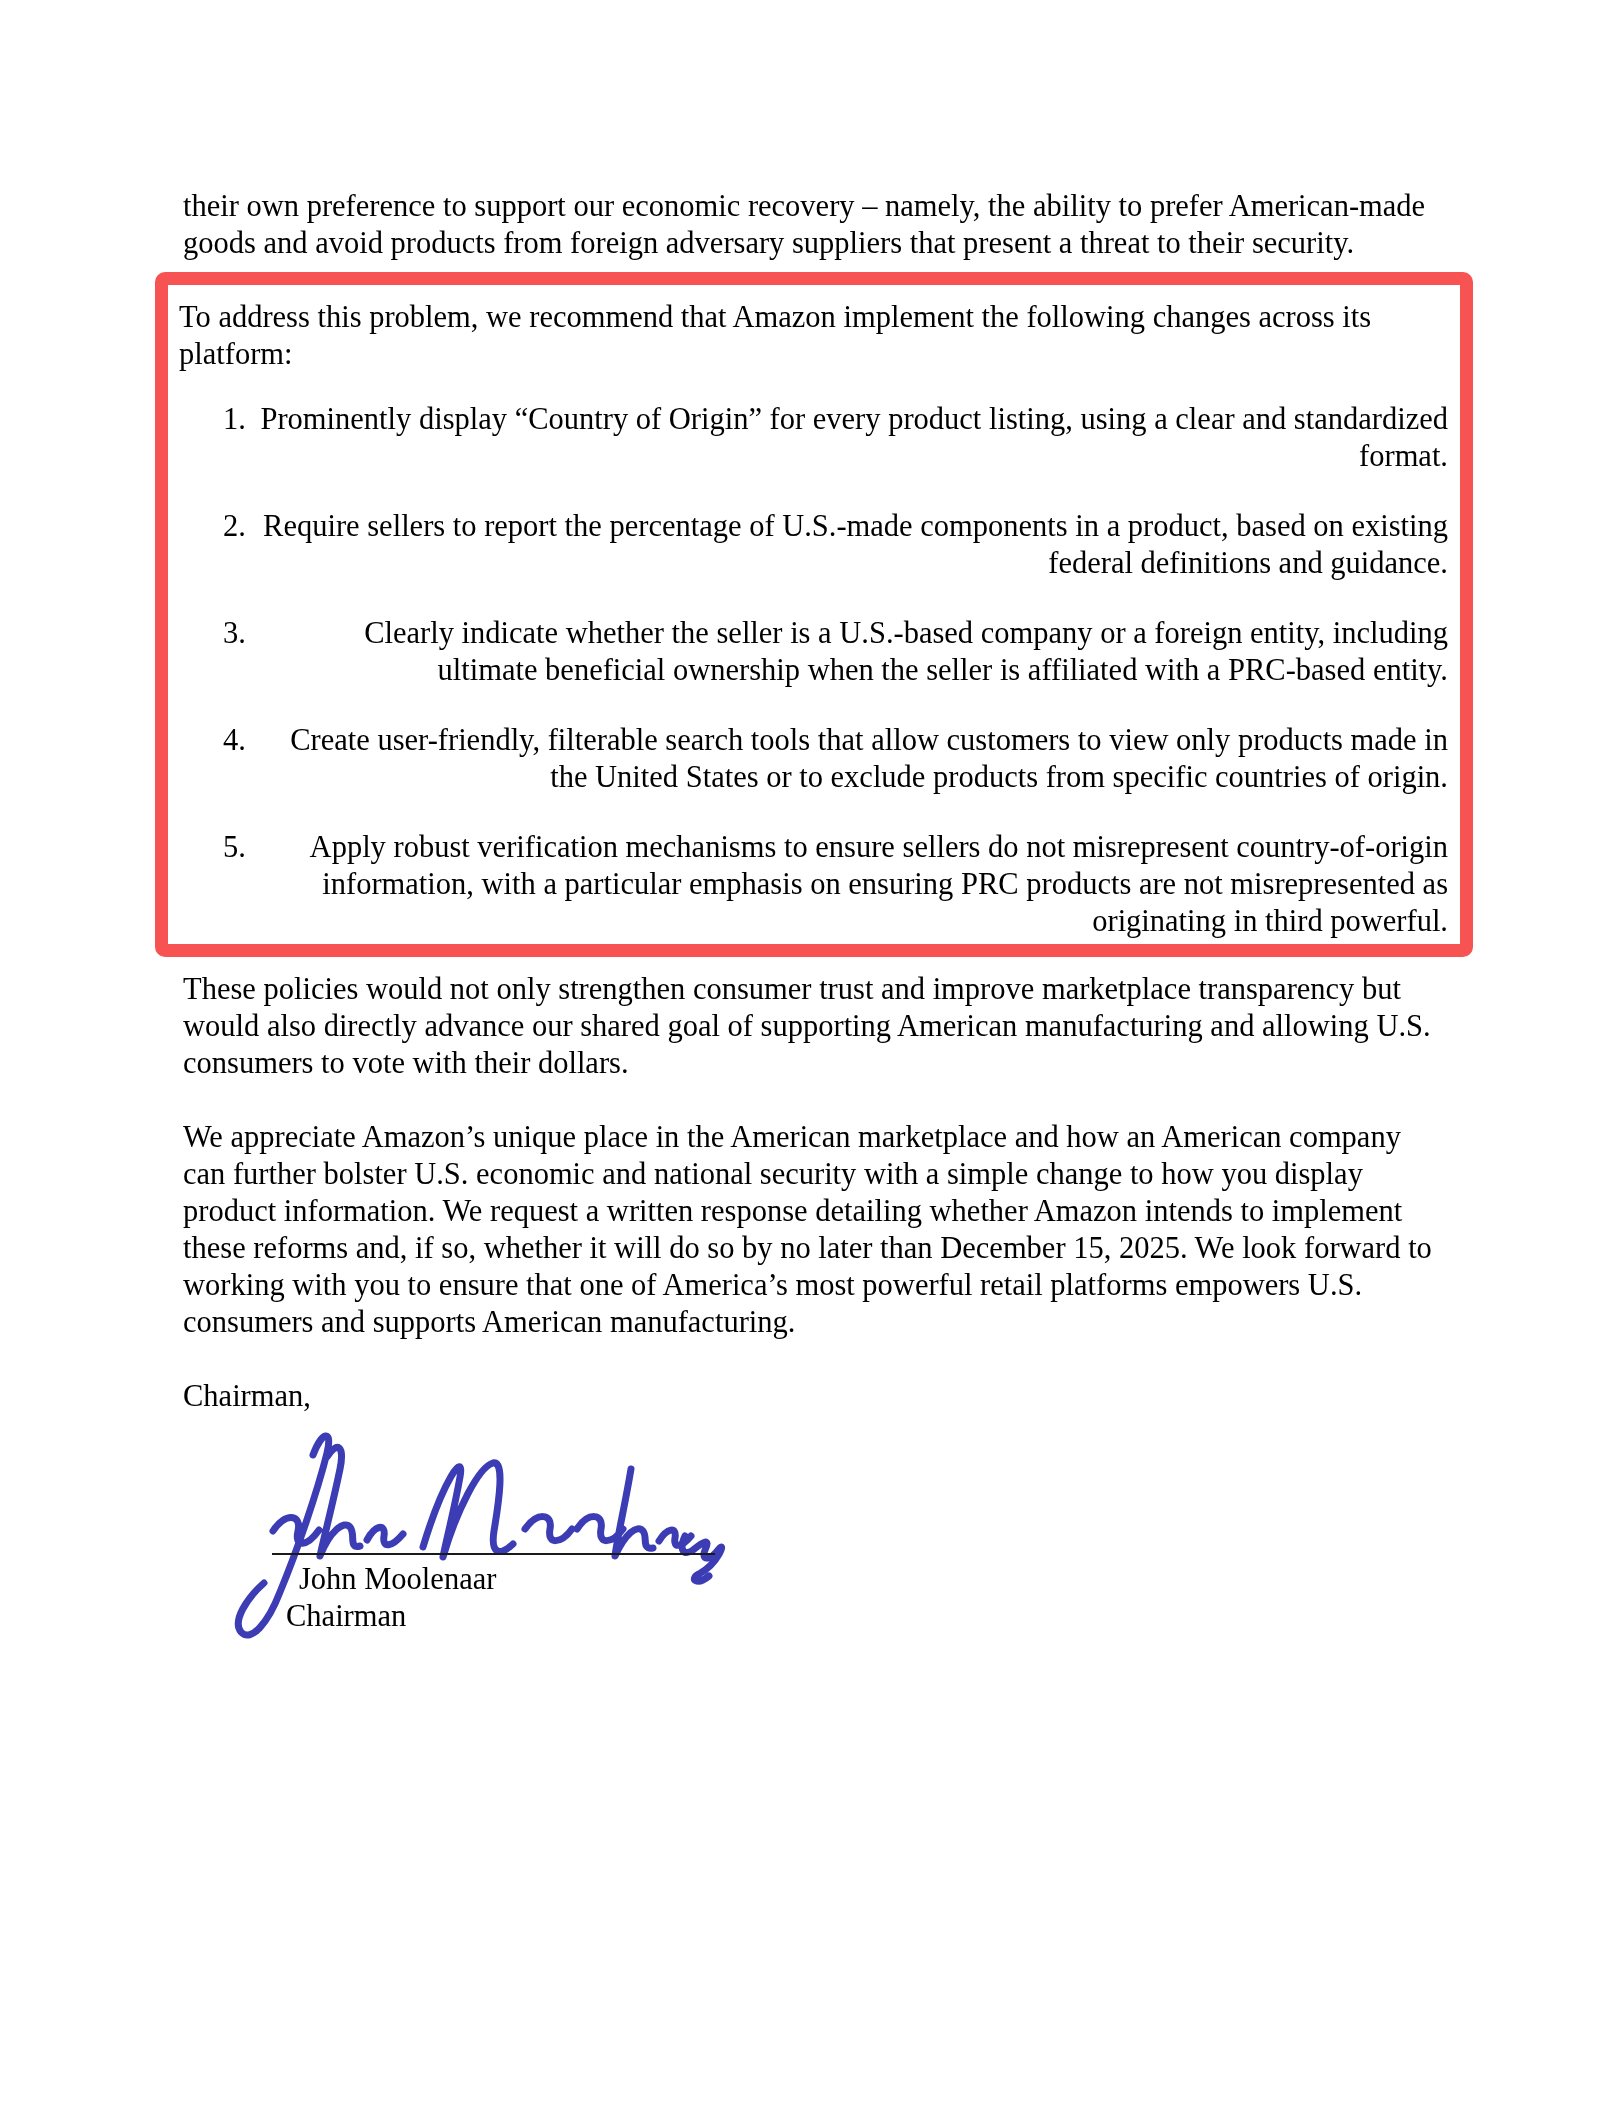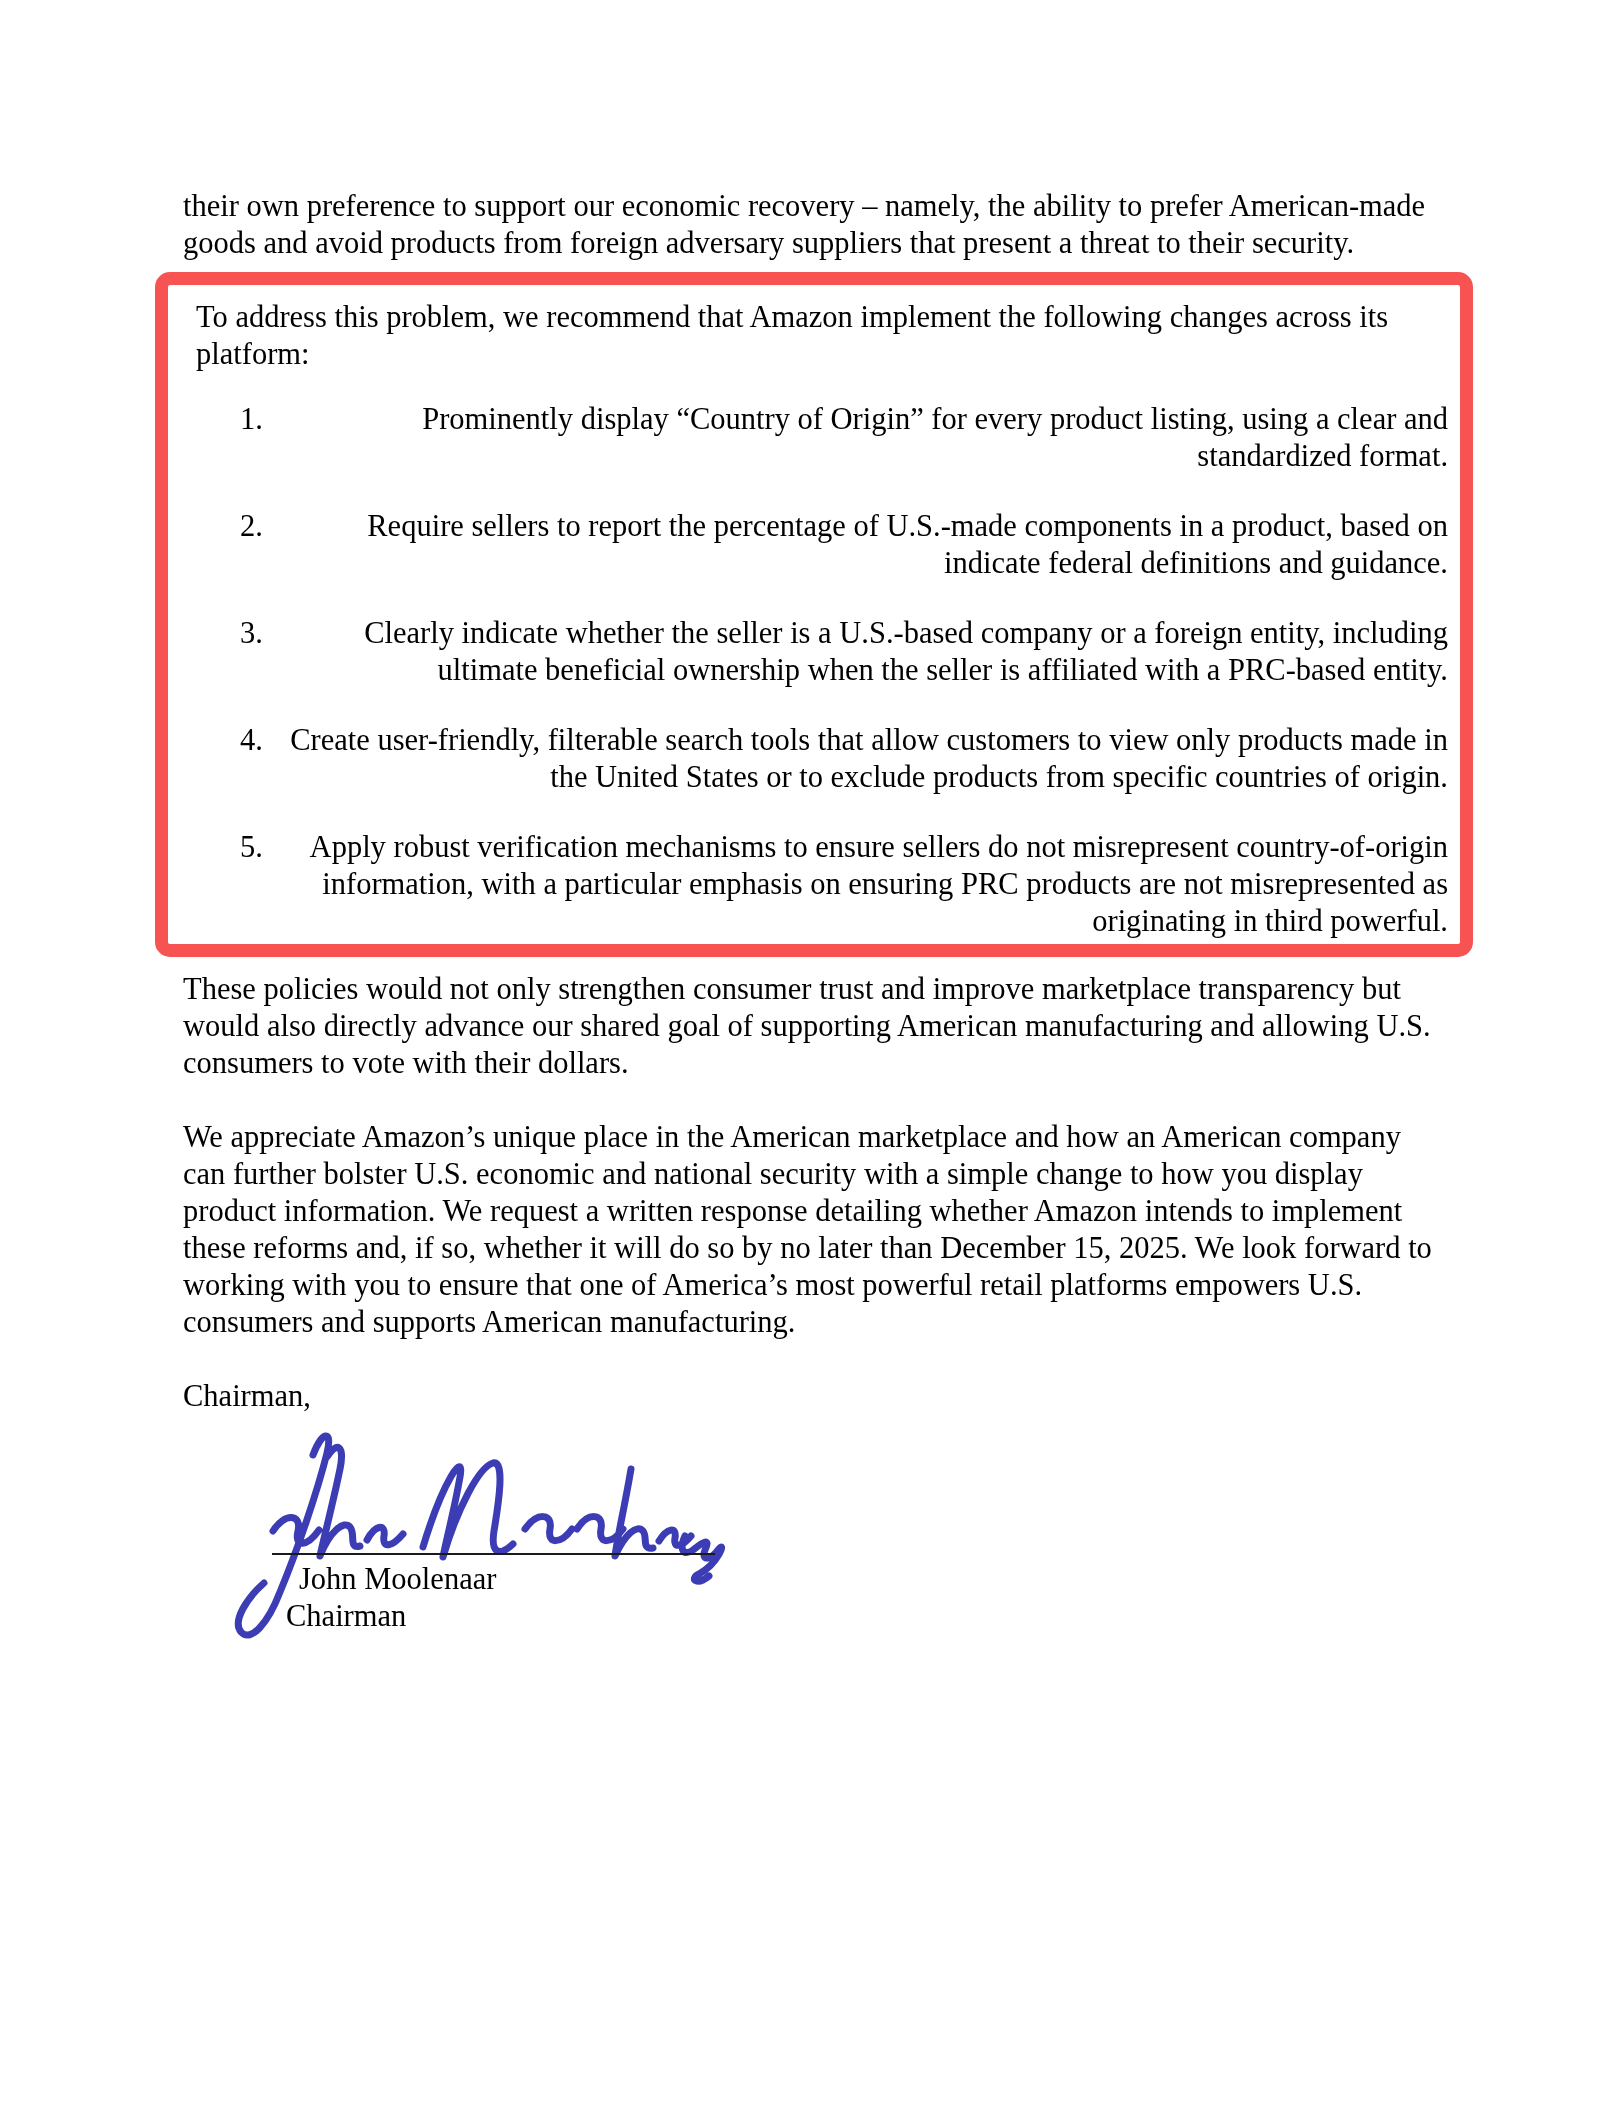--- a/index.html
+++ b/index.html
@@ -19,23 +19,23 @@
     position: absolute;
     left: 183px;
     top: 188px;
     width: 1266px;
   }
   .para { margin: 0 0 37px 0; }
   .para-top { margin: 0 0 10px 0; }
 
   .highlight-box {
     border: 13px solid #f75352;
-    border-radius: 15px;
+    border-radius: 10px;
     margin: 0 -24px 14px -28px;
-    padding: 14px 12px 4px 28px;
+    padding: 14px 12px 4px 11px;
   }
   .lead-in { margin: 0 0 28px 0; }
   .rec-list { padding-left: 44px; }
   .rec-item { display: flex; margin: 0 0 33px 0; }
   .rec-item:last-child { margin-bottom: 0; }
   .rec-num { flex: 0 0 34px; }
   .rec-text { flex: 1 1 auto; text-align: right; }
 
   .closing { margin: 0; }
 
@@ -66,21 +66,21 @@
     <div class="highlight-box" style="border-color: rgb(247, 83, 82);">
       <p class="lead-in">To address this problem, we recommend that Amazon implement the following changes across its platform:</p>
 
       <div class="rec-list">
         <div class="rec-item">
           <span class="rec-num">1.</span>
           <span class="rec-text">Prominently display “Country of Origin” for every product listing, using a clear and standardized format.</span>
         </div>
         <div class="rec-item">
           <span class="rec-num">2.</span>
-          <span class="rec-text">Require sellers to report the percentage of U.S.-made components in a product, based on indicate federal definitions and guidance.</span>
+          <span class="rec-text">Require sellers to report the percentage of U.S.-made components in a product, based on existing federal definitions and guidance.</span>
         </div>
         <div class="rec-item">
           <span class="rec-num">3.</span>
           <span class="rec-text">Clearly indicate whether the seller is a U.S.-based company or a foreign entity, including ultimate beneficial ownership when the seller is affiliated with a PRC-based entity.</span>
         </div>
         <div class="rec-item">
           <span class="rec-num">4.</span>
           <span class="rec-text">Create user-friendly, filterable search tools that allow customers to view only products made in the United States or to exclude products from specific countries of origin.</span>
         </div>
         <div class="rec-item">

